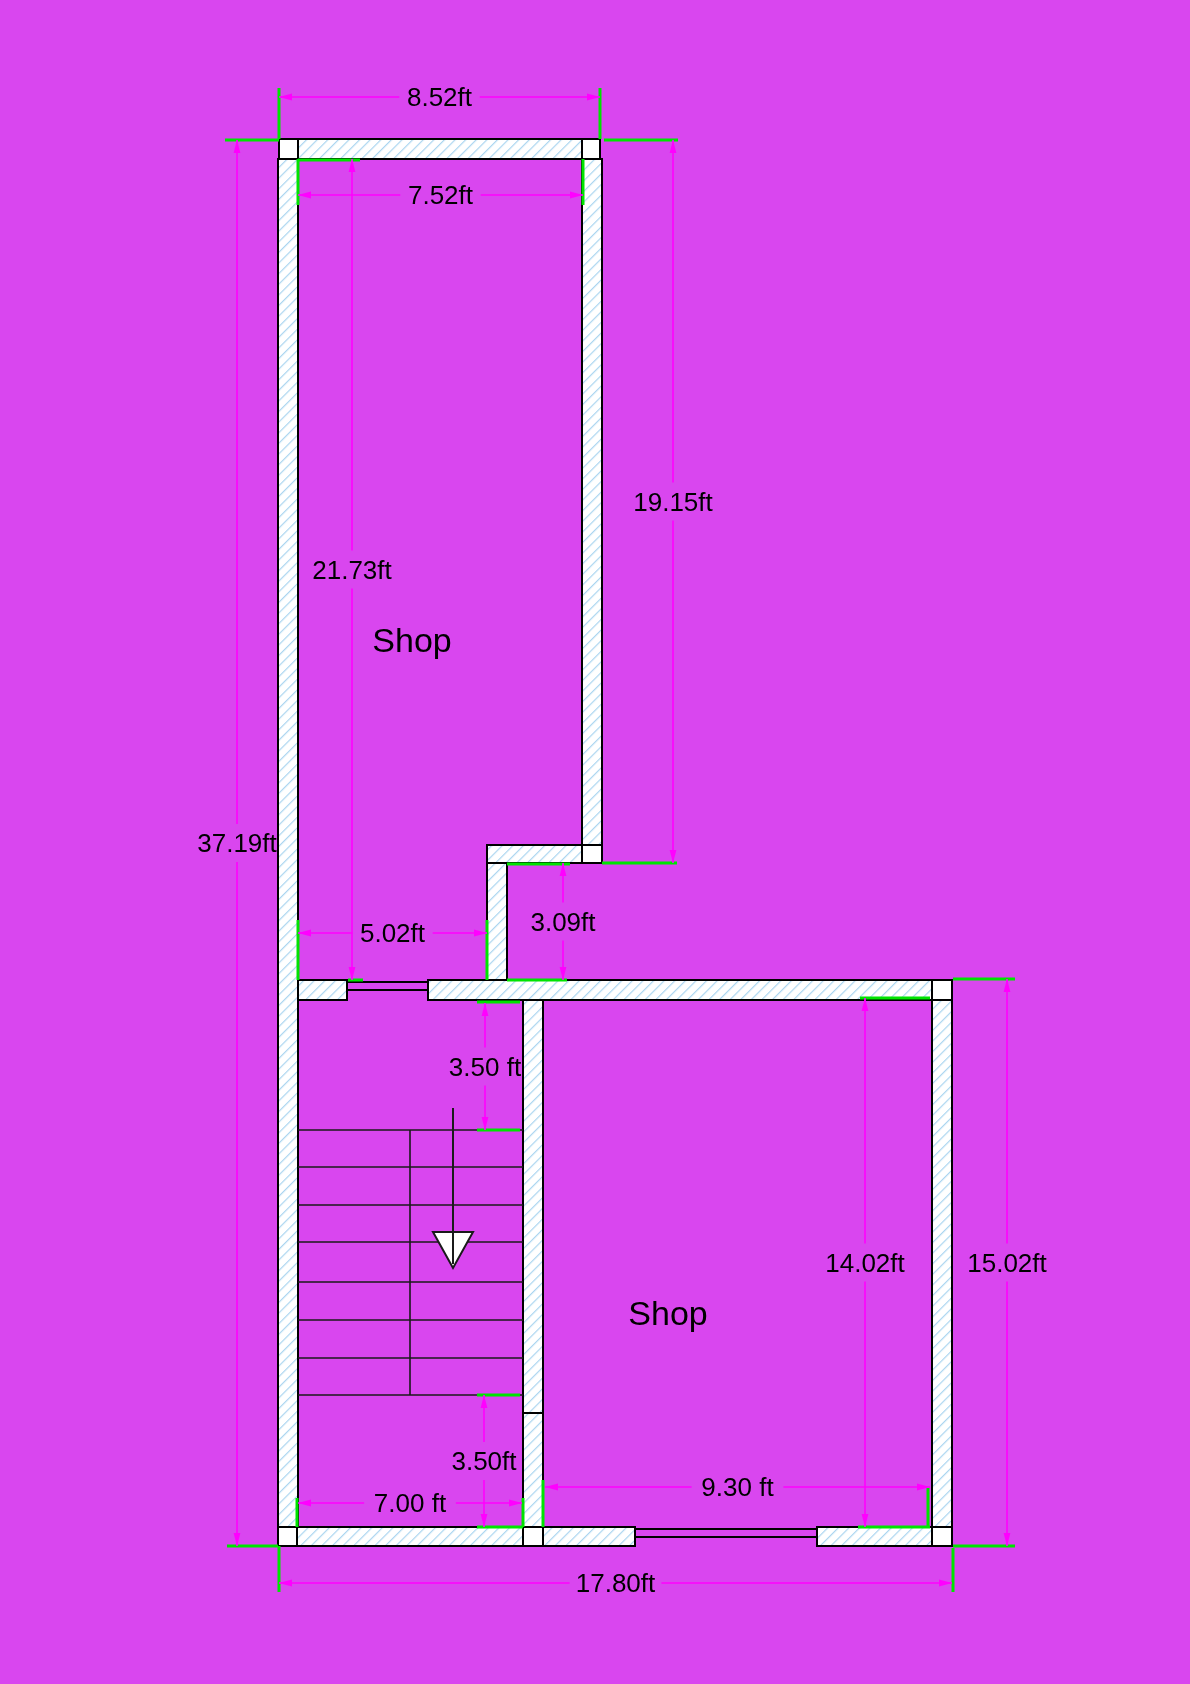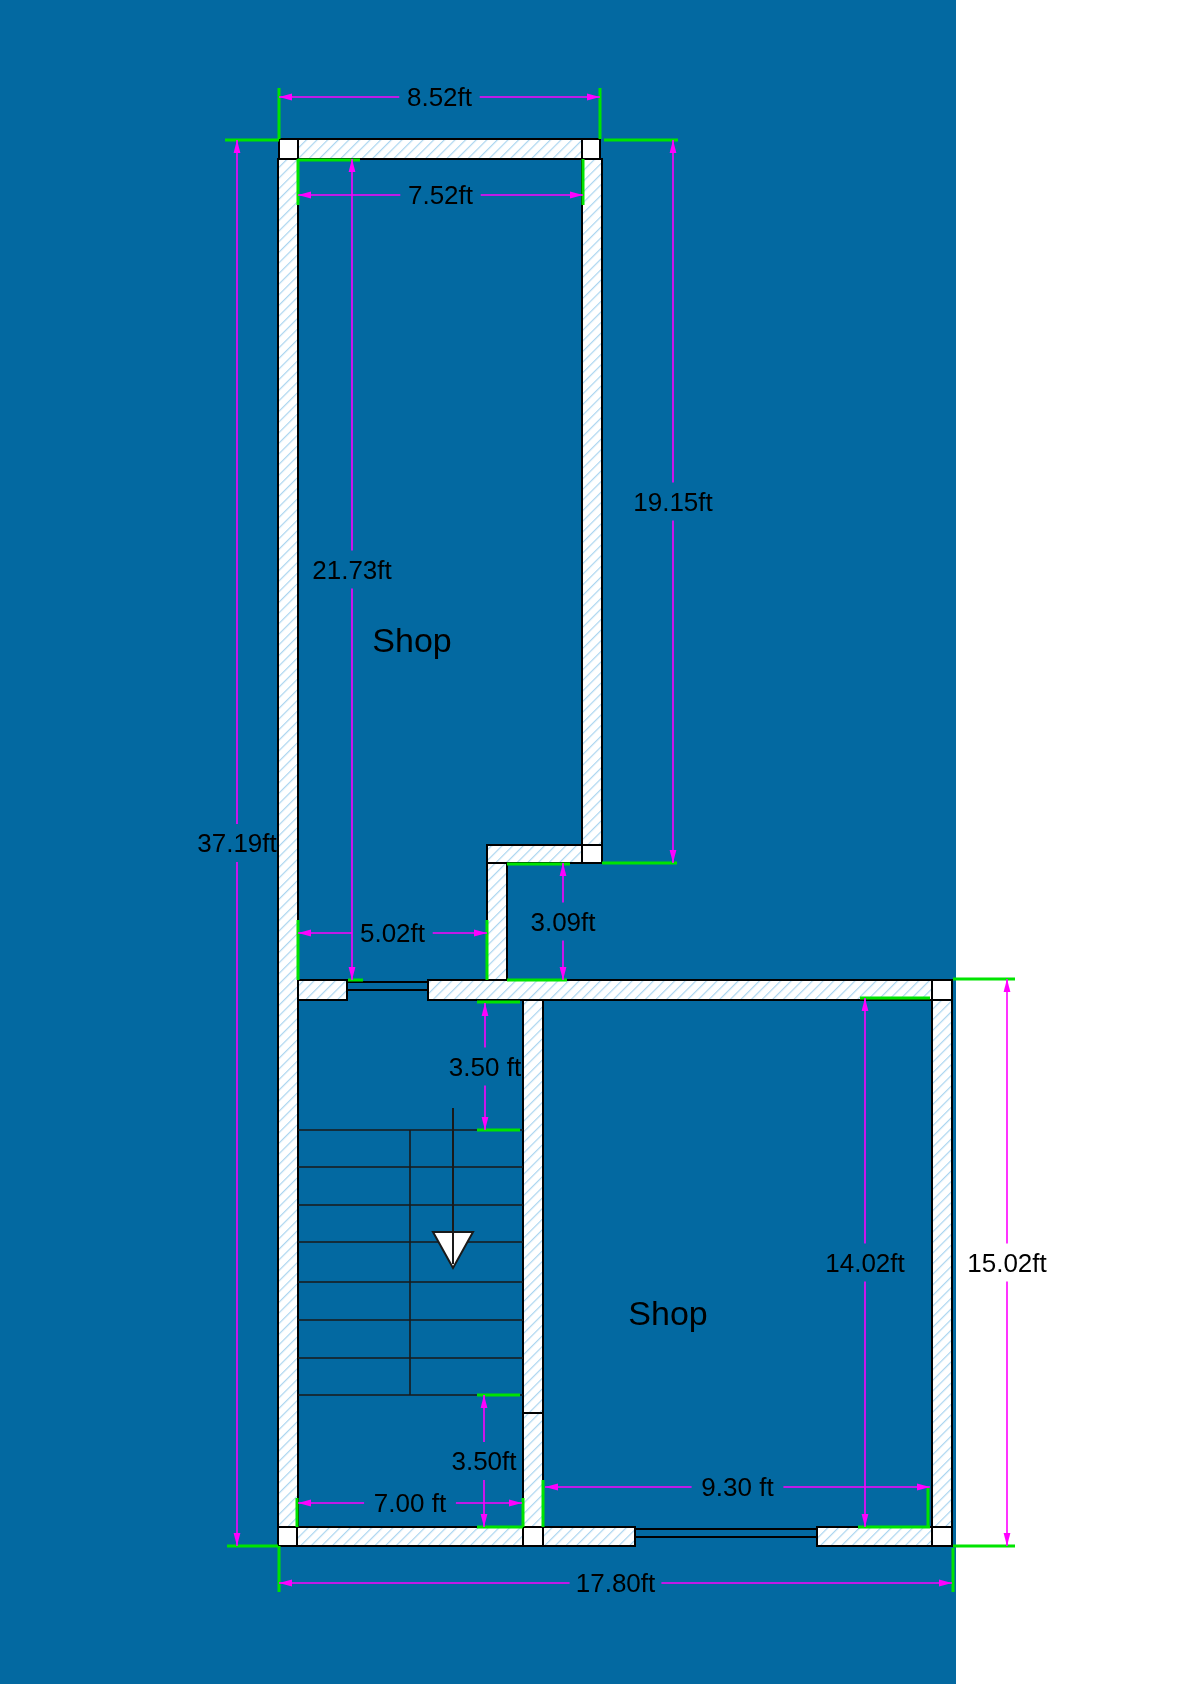--- a/index.html
+++ b/index.html
@@ -2,21 +2,21 @@
 <html><head>
 <meta charset="utf-8">
 <style>
   html,body{margin:0;padding:0;}
   body{
     width:1190px;height:1684px;
     background:#ffffff;
     font-family:"Liberation Sans", sans-serif;
     overflow:hidden;
   }
-  .page{position:relative;width:956px;height:1684px;background:#0369a1;}
+  .page{position:relative;width:1190px;height:1684px;background:#d946ef;}
   svg{position:absolute;left:0;top:0;}
   svg text{
     font-family:"Liberation Sans", sans-serif;
     fill:#000000;
   }
   text.dim-label{font-size:26px;}
   text.room-label{font-size:34px;}
 </style>
 </head>
 <body>

